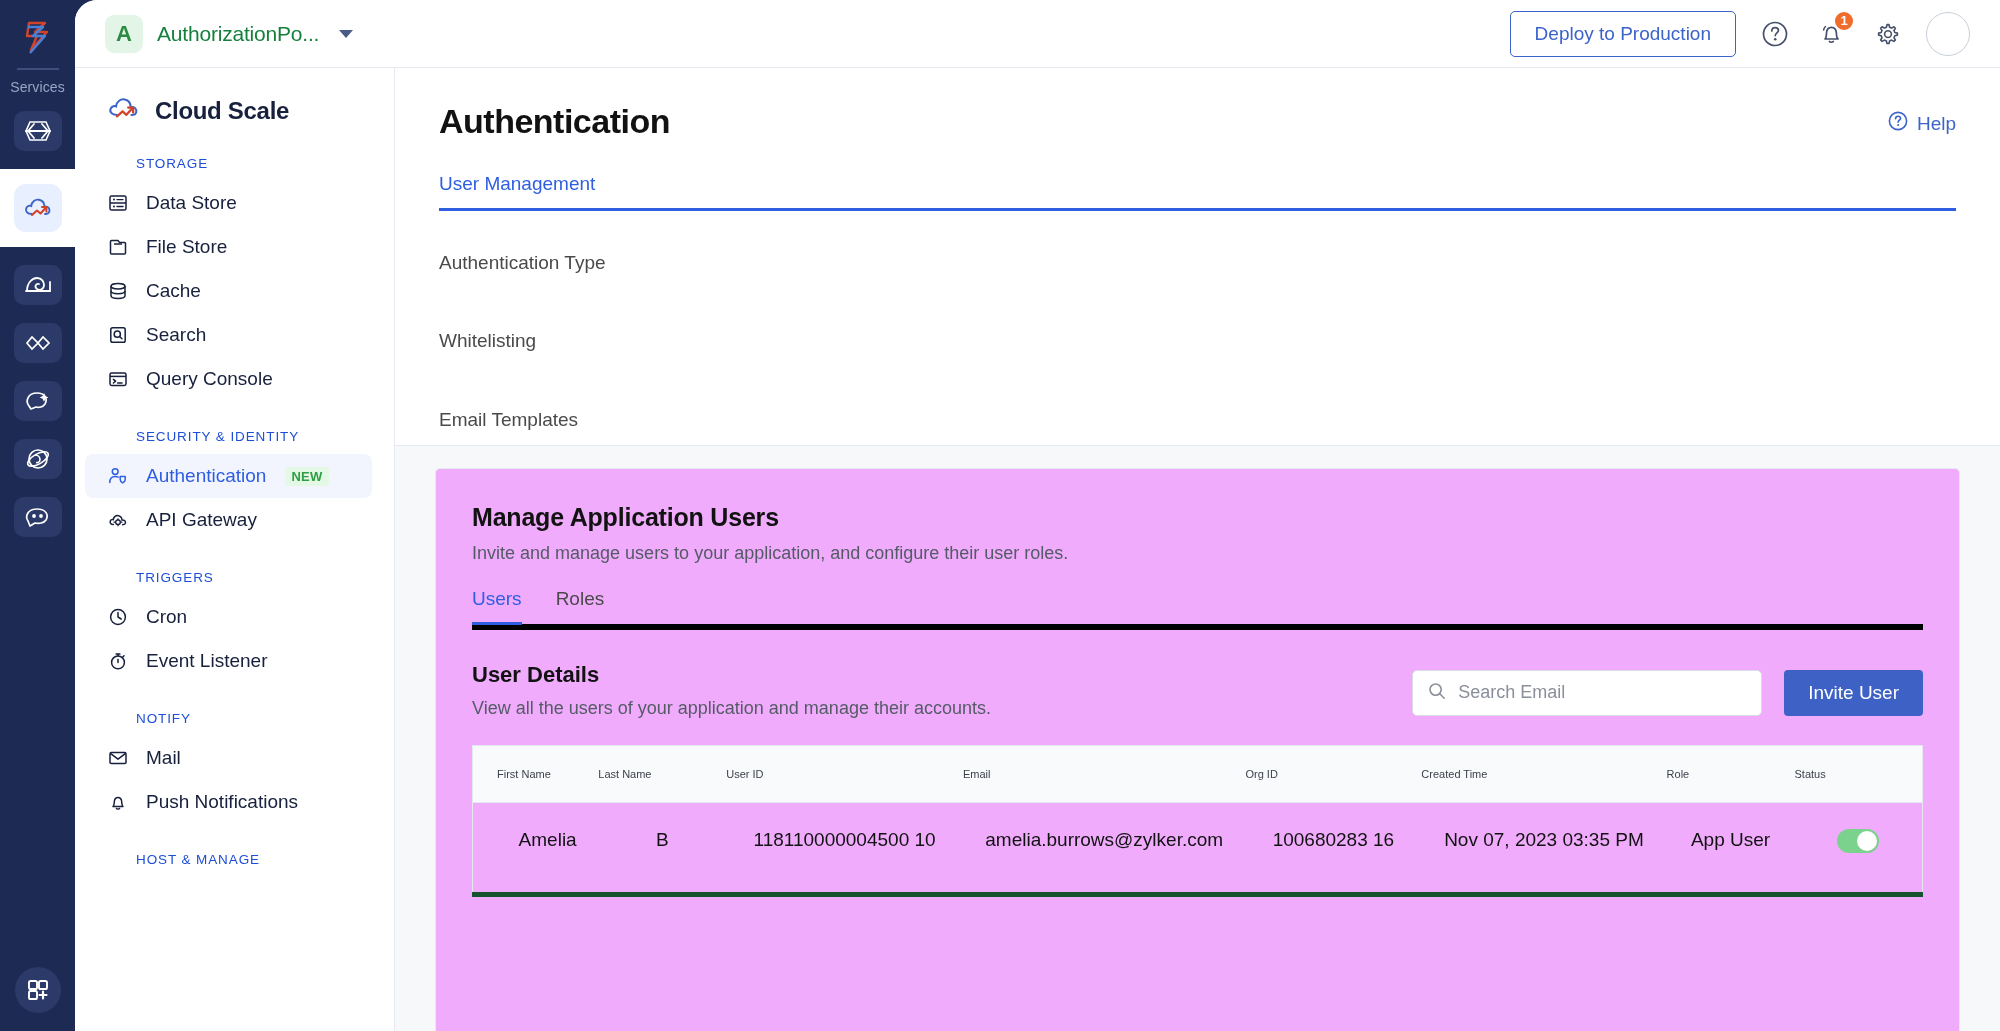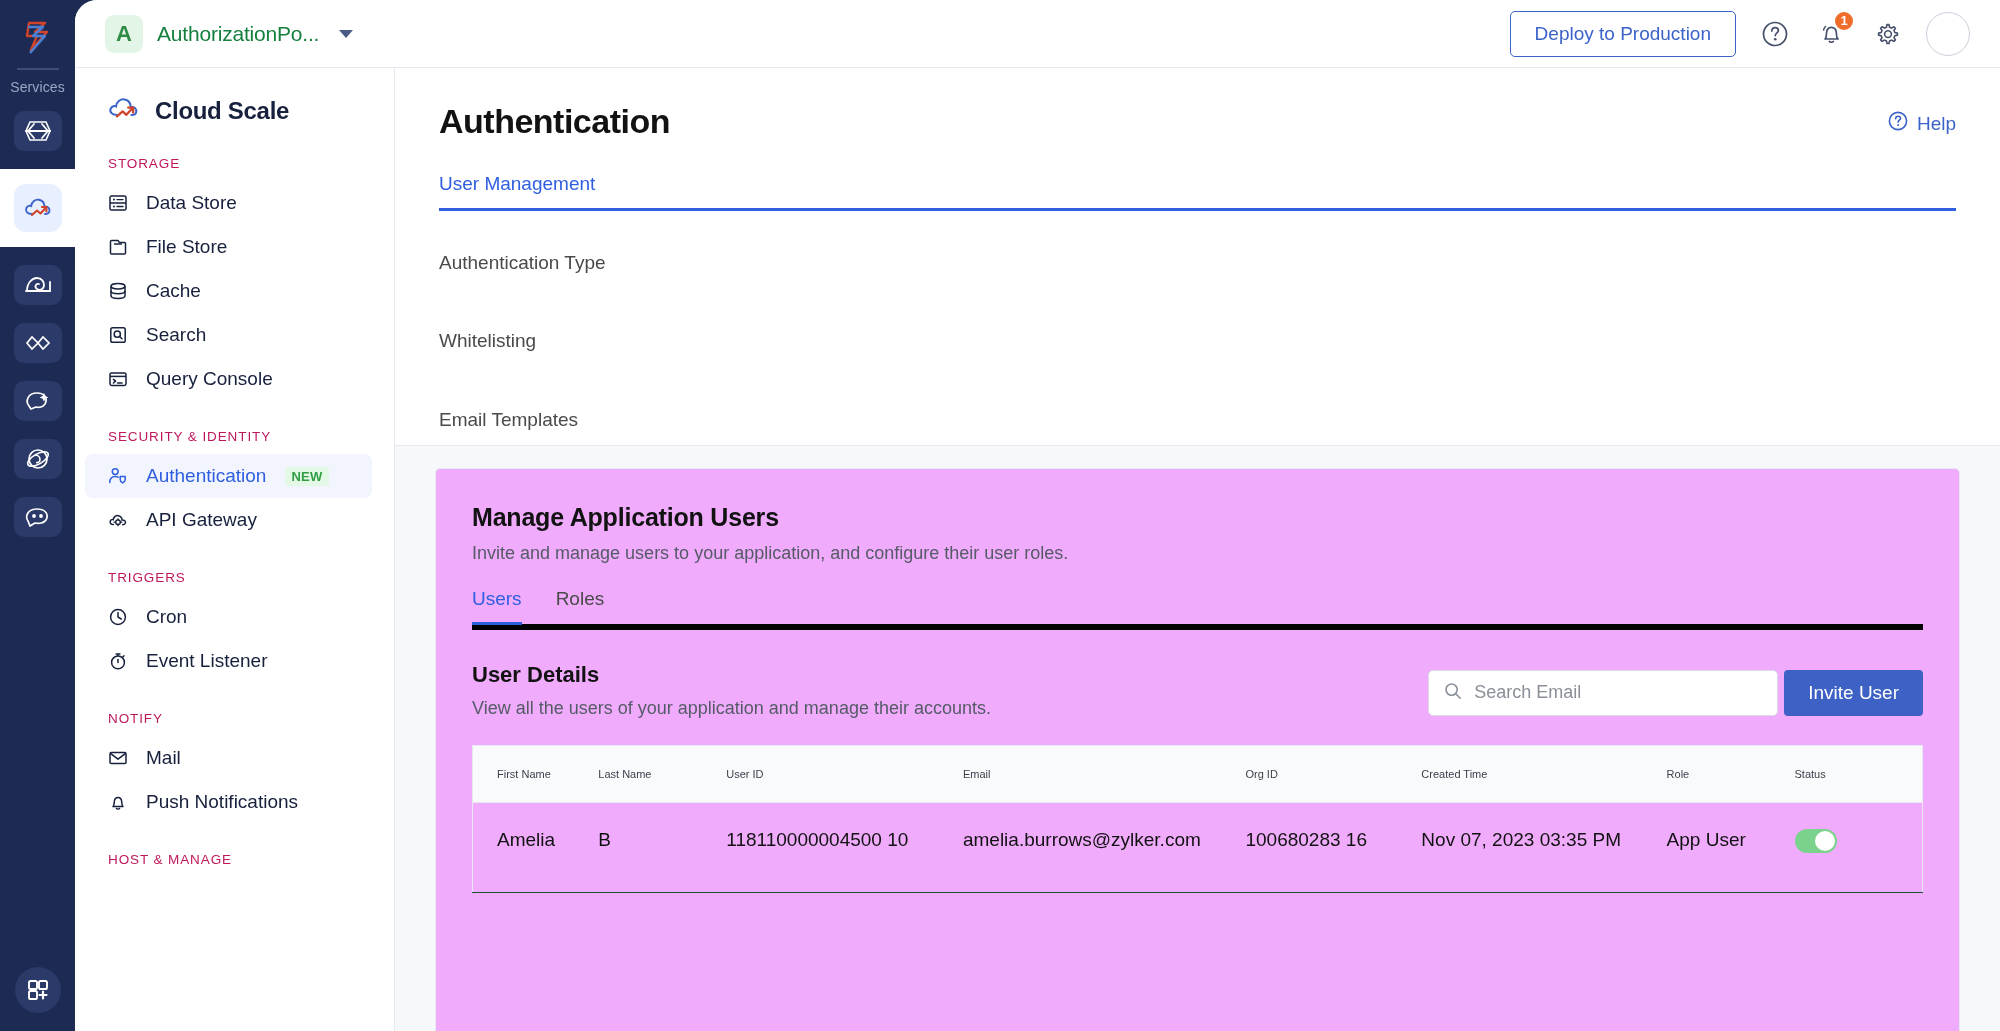--- a/index.html
+++ b/index.html
@@ -112,22 +112,22 @@
   
   .sidebar {
     position: absolute; left: 0; top: 68px;
     width: 320px; height: 963px; background: #ffffff;
     border-right: 1px solid #e6e9ef;
     overflow: hidden;
   }
   .brand { display: flex; align-items: center; gap: 14px; padding: 26px 0 0 32px; }
   .brand-name { font-size: 24px; font-weight: 700; color: #17203c; letter-spacing: -.3px; }
   .nav-group-label {
-    font-size: 13.5px; letter-spacing: .9px; color: #be185d;
-    padding: 0 0 0 33px; margin-top: 28px; margin-bottom: 10px; font-weight: 400;
+    font-size: 13.5px; letter-spacing: .9px; color: #1d4ed8;
+    padding: 0 0 0 33px; margin-top: 28px; margin-bottom: 10px; font-weight: 400; margin-left: 28px;
   }
   .nav-item {
     display: flex; align-items: center; gap: 17px;
     height: 44px; margin: 0 22px 0 10px; padding-left: 22px;
     border-radius: 8px; color: #17203c; font-size: 19px; cursor: pointer;
   }
   .nav-item .nav-ico { width: 22px; height: 22px; display: flex; align-items: center; justify-content: center; flex: 0 0 22px; }
   .nav-item.active { background: #f2f5fd; color: #2f5fe0; }
   .nav-item.active .nav-ico svg { stroke: #2f5fe0; }
   .new-badge {
@@ -170,21 +170,21 @@
   .subtabs { display: flex; gap: 34px; margin-top: 24px; border-bottom: 6px solid #000000; }
   .subtab {
     font-size: 19px; color: #4a4a4a; padding-bottom: 12px;
     border-bottom: 3px solid transparent; cursor: pointer; margin-bottom: -1.5px;
   }
   .subtab.active { color: #2f5fe0; border-bottom-color: #2f5fe0; }
 
   .section-row { display: flex; align-items: flex-start; margin-top: 32px; }
   .section-title { font-size: 22px; font-weight: 700; color: #121212; }
   .section-sub { font-size: 18px; color: #555b66; margin-top: 10px; }
-  .section-actions { margin-left: auto; display: flex; align-items: center; gap: 6px; padding-top: 8px; }
+  .section-actions { margin-left: auto; display: flex; align-items: center; gap: 22px; padding-top: 8px; }
   .search-box {
     width: 350px; height: 46px; border: 1px solid #d8dde5; border-radius: 5px;
     display: flex; align-items: center; gap: 11px; padding: 0 14px; background: #fff;
   }
   .search-box input {
     border: none; outline: none; font-size: 18px; color: #121212; width: 100%;
     font-family: "Liberation Sans", sans-serif; background: transparent;
   }
   .search-box input::placeholder { color: #8a8f99; }
   .invite-btn {
@@ -197,21 +197,21 @@
     width: 100%; border-collapse: collapse; margin-top: 26px;
     border: 1px solid #e6e9ef; table-layout: fixed;
   }
   table.users thead th {
     background: #f9fafb; text-align: left; font-size: 11px; font-weight: 400;
     color: #3a3f4b; padding: 22px 0 22px 0; vertical-align: top;
     border-bottom: 1px solid #e6e9ef;
   }
   table.users tbody td {
     font-size: 19px; color: #121212; padding: 26px 0 34px 0; vertical-align: top;
-    border-bottom: 1px solid #14532d; word-wrap: break-word; overflow-wrap: break-word;
+    border-bottom: 5px solid #14532d; word-wrap: break-word; overflow-wrap: break-word; text-align: center;
   }
   .col-pad-l { padding-left: 24px !important; }
   .toggle {
     width: 42px; height: 24px; border-radius: 12px; background: #7bd28c;
     position: relative; cursor: pointer; display: inline-block;
   }
   .toggle::after {
     content: ""; position: absolute; right: 2px; top: 2px;
     width: 20px; height: 20px; border-radius: 50%; background: #fff;
   }

